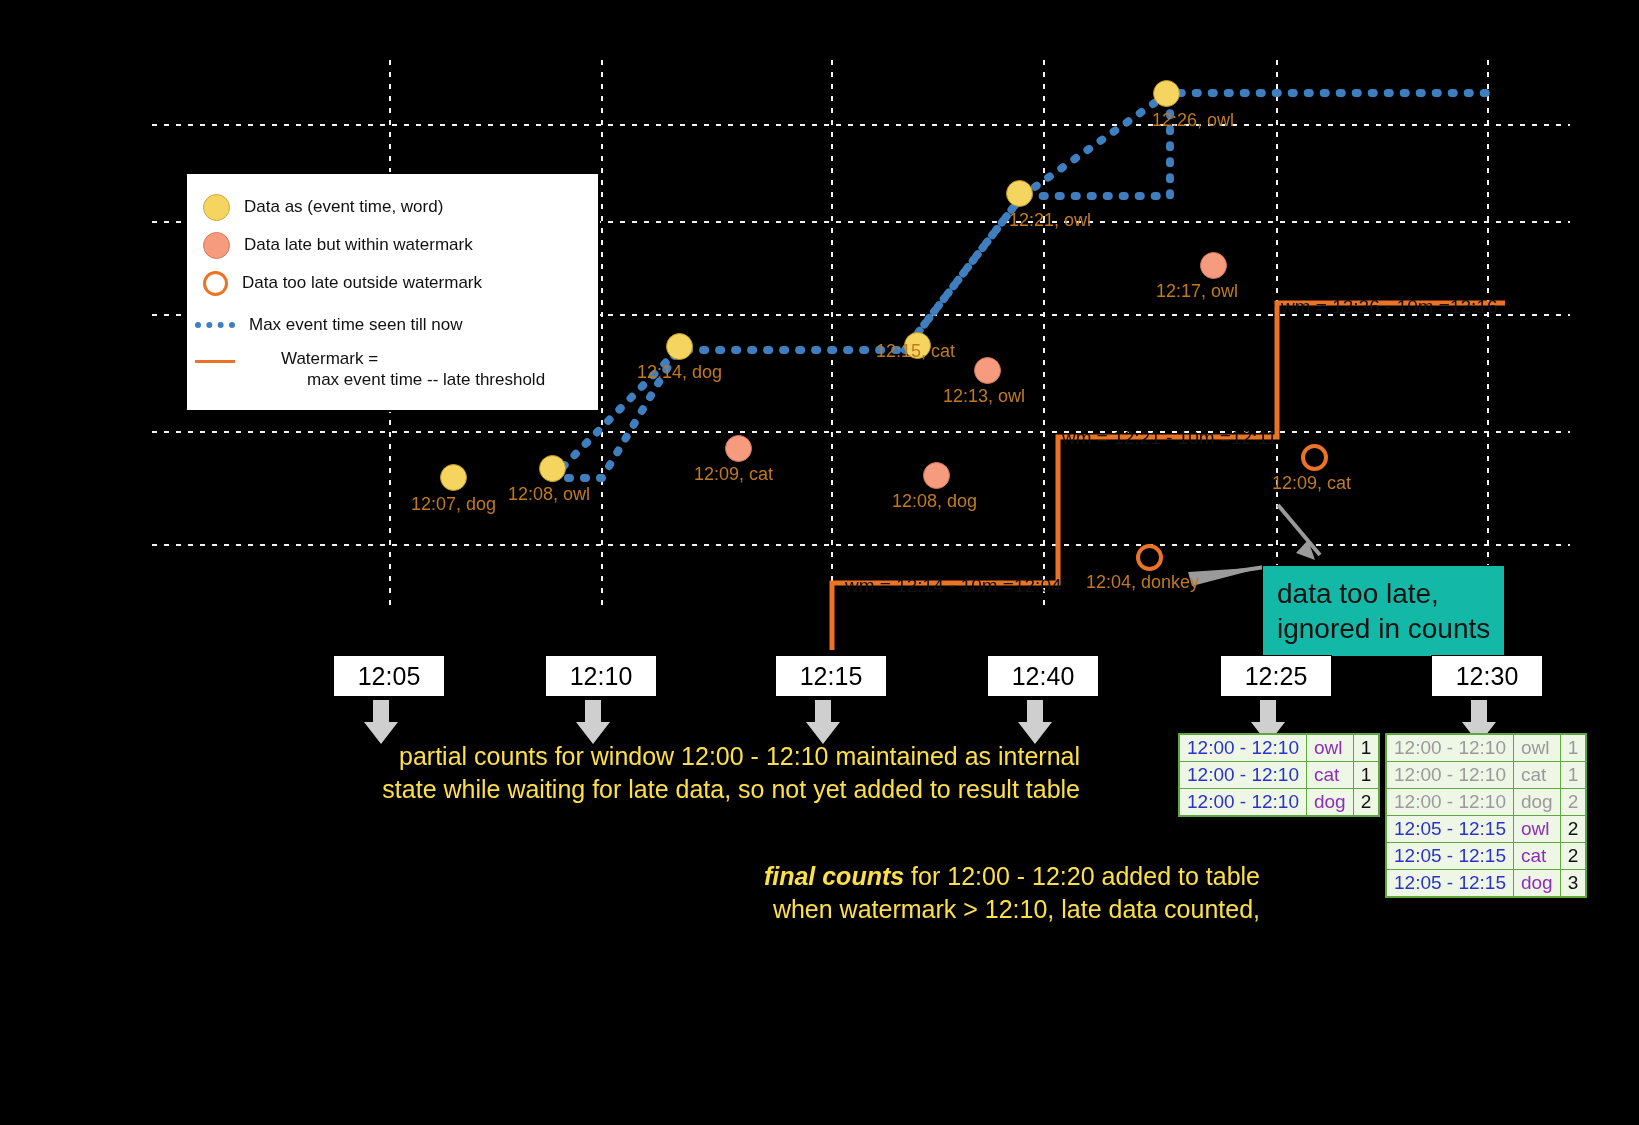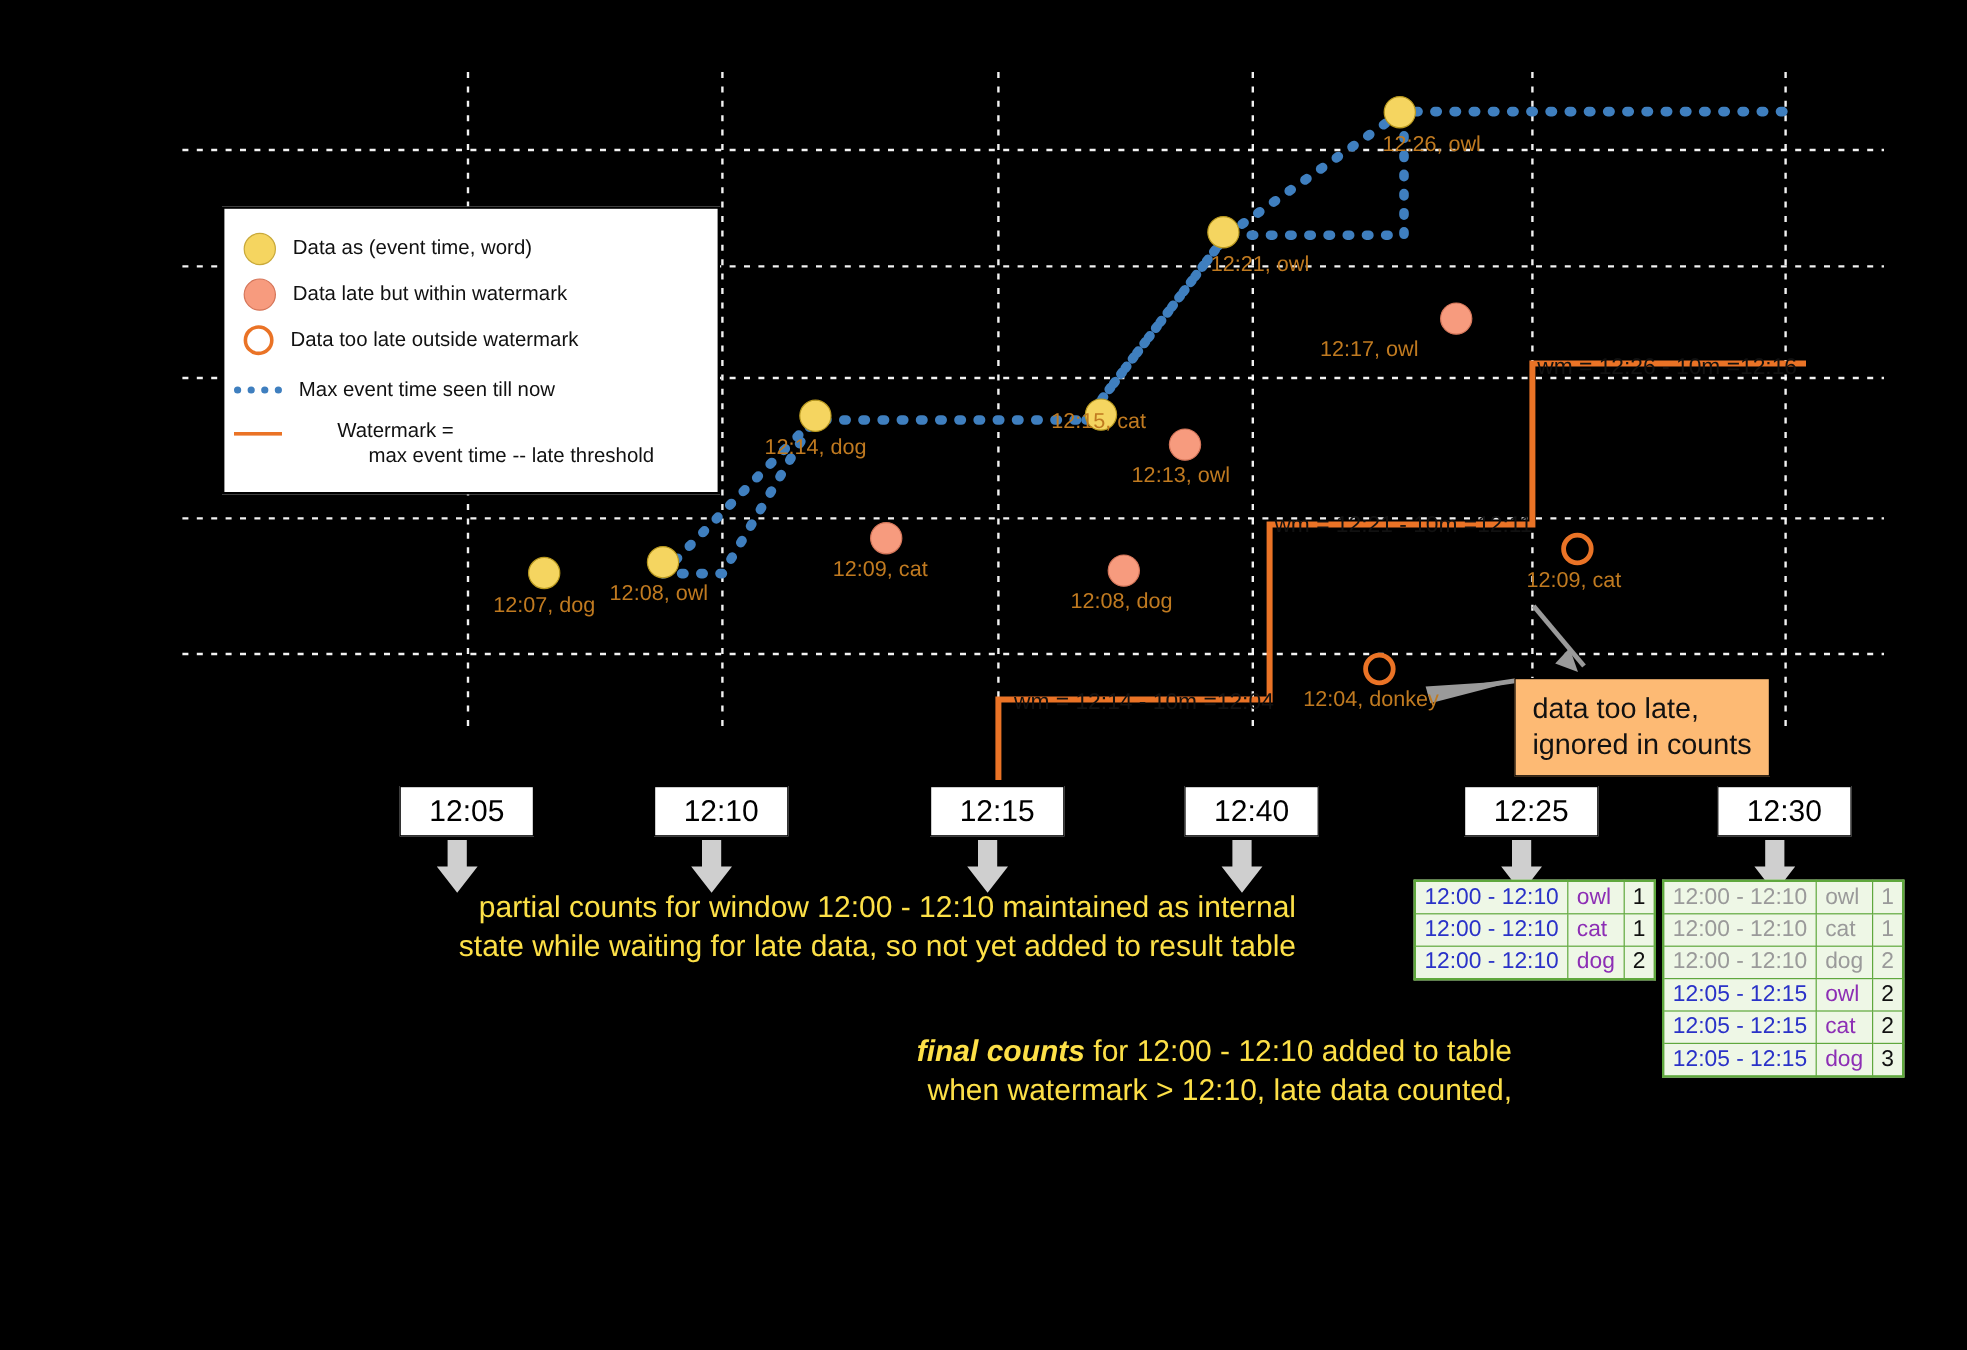--- a/index.html
+++ b/index.html
@@ -28,21 +28,21 @@
   .pt.hollow{background:#000;border:4px solid #ea7326;}
   .ptlabel{position:absolute;font-size:18px;color:#c07a20;white-space:nowrap;}
 
   
   .wmlabel{position:absolute;font-size:19px;color:#2a2a2a;background:transparent;white-space:nowrap;}
 
   
   .timebox{position:absolute;width:112px;height:42px;background:#fff;border:1px solid #000;display:flex;align-items:center;justify-content:center;font-size:25px;color:#000;box-sizing:border-box;}
 
   
-  .callout{position:absolute;background:#fdba74;border:1px solid #000;padding:10px 14px;font-size:24px;color:#111;line-height:1.25;white-space:nowrap;}
+  .callout{position:absolute;background:#14b8a6;border:1px solid #000;padding:10px 14px;font-size:28px;color:#111;line-height:1.25;white-space:nowrap;}
 
   
   .red-note{position:absolute;color:#fde047;font-size:25px;text-align:right;line-height:1.33;white-space:nowrap;}
   .red-note i{font-style:italic;font-weight:bold;}
 
   
   .rtable{position:absolute;border:2px solid #5fa83d;background:#eef7e6;border-collapse:collapse;}
   .rtable td{border:1px solid #5fa83d;font-size:19px;padding:2px 7px;height:26px;box-sizing:border-box;}
   .c-win{color:#2a32c8;}
   .c-word{color:#8d2fb5;}
@@ -146,21 +146,21 @@
   <div class="pt salmon" style="left:923px;top:462px"></div>
   <div class="ptlabel" style="left:892px;top:491px">12:08, dog</div>
 
   <div class="pt yellow" style="left:1006px;top:180px"></div>
   <div class="ptlabel" style="left:1009px;top:210px">12:21, owl</div>
 
   <div class="pt yellow" style="left:1153px;top:80px"></div>
   <div class="ptlabel" style="left:1152px;top:110px">12:26, owl</div>
 
   <div class="pt salmon" style="left:1200px;top:252px"></div>
-  <div class="ptlabel" style="left:1100px;top:281px">12:17, owl</div>
+  <div class="ptlabel" style="left:1156px;top:281px">12:17, owl</div>
 
   <div class="pt hollow" style="left:1136px;top:544px"></div>
   <div class="ptlabel" style="left:1086px;top:572px">12:04, donkey</div>
 
   <div class="pt hollow" style="left:1301px;top:444px"></div>
   <div class="ptlabel" style="left:1272px;top:473px">12:09, cat</div>
 
   <div class="wmlabel" style="left:845px;top:575px;color:#111">wm = 12:14 - 10m =12:04</div>
   <div class="wmlabel" style="left:1062px;top:427px;color:#111">wm = 12:21 - 10m =12:11</div>
   <div class="wmlabel" style="left:1281px;top:296px;color:#111">wm = 12:26 - 10m =12:16</div>
@@ -177,21 +177,21 @@
   <div class="timebox" style="left:1220px;top:655px">12:25</div>
   <div class="timebox" style="left:1431px;top:655px">12:30</div>
 
   <div class="red-note" style="left:340px;top:740px;width:740px">
     <div>partial counts for window 12:00 - 12:10 maintained as internal</div>
     <div>state while waiting for late data, so not yet added  to result table</div>
   </div>
 
   <div class="red-note" style="left:700px;top:860px;width:560px">
     <div>
-      <i>final counts</i><span> for 12:00 - 12:10 added to table</span>
+      <i>final counts</i><span> for 12:00 - 12:20 added to table</span>
     </div>
     <div>when watermark &gt; 12:10, late data counted,</div>
   </div>
 
   <table class="rtable" style="left:1178px;top:733px">
     <tbody>
       <tr>
         <td class="c-win">12:00 - 12:10</td>
         <td class="c-word">owl</td>
         <td class="c-cnt">1</td>

